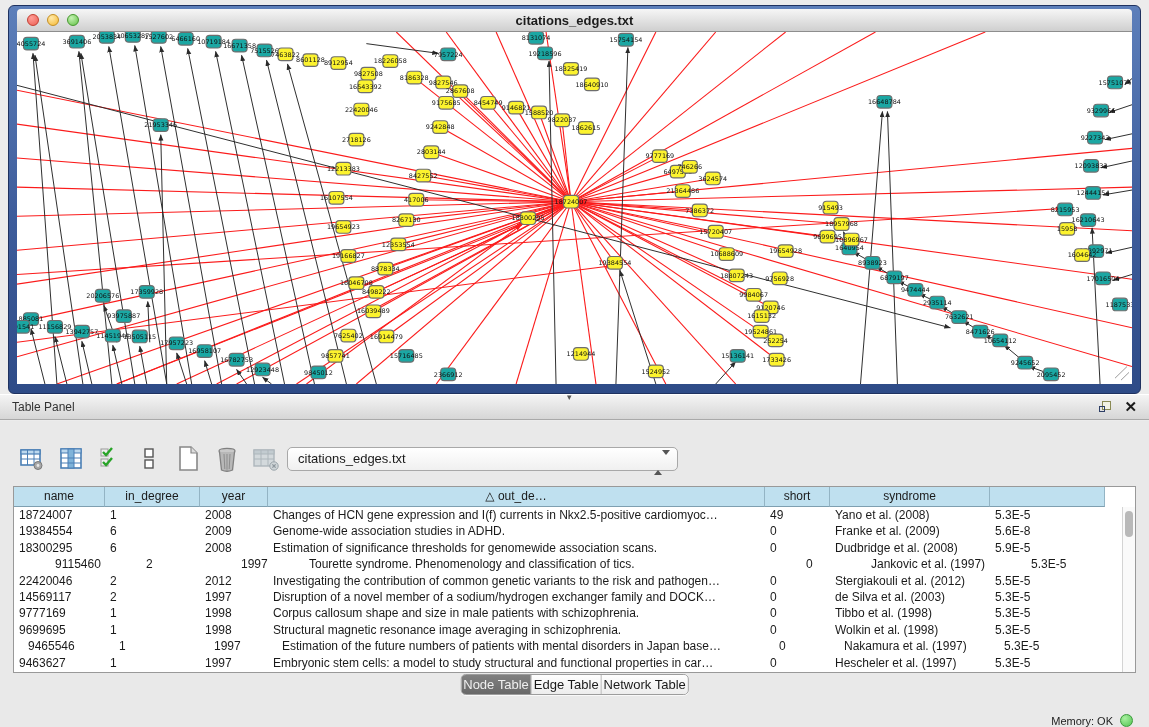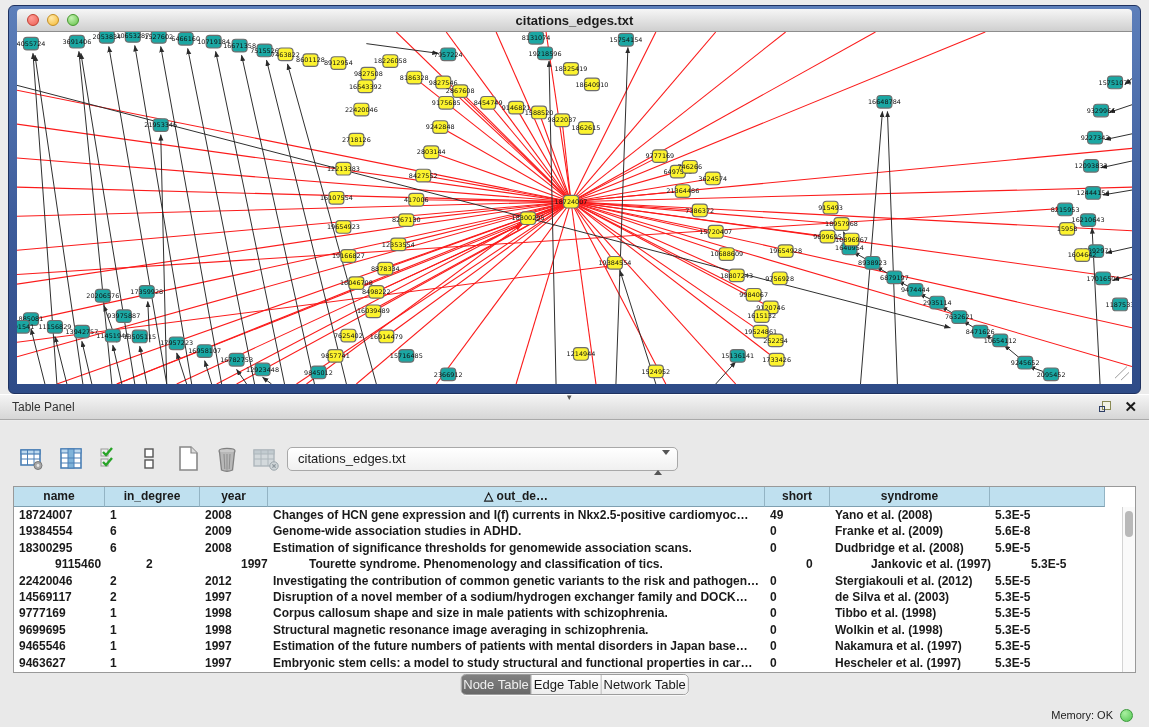--- a/index.html
+++ b/index.html
@@ -42,38 +42,38 @@
 
   .netselect { position:absolute; left:287px; top:26px; width:391px; height:24px;
     background:linear-gradient(#ffffff,#f0f0f0); border:1px solid #a8a8a8; border-radius:5px;
     font-size:13px; color:#1a1a1a; line-height:22px; padding-left:10px; }
   .netselect .arrows { position:absolute; right:7px; top:4px; }
   .netselect .arrows .up { width:0;height:0;border-left:4px solid transparent;border-right:4px solid transparent;border-bottom:5px solid #555; margin-bottom:2px;}
   .netselect .arrows .dn { width:0;height:0;border-left:4px solid transparent;border-right:4px solid transparent;border-top:5px solid #555;}
 
   .tablebox { position:absolute; left:13px; top:65px; width:1123px; height:187px;
     background:#fff; border:1px solid #999; overflow:hidden; }
-  .tgrid { display:grid;font-weight:bold; }
+  .tgrid { display:grid; }
   .th { background:#bfe0ef; border-right:1px solid #93b4c4; border-bottom:1px solid #7e9fb0;
     font-size:12px; color:#1a1a1a; text-align:center; height:20px; line-height:19px;
     overflow:hidden; white-space:nowrap; }
   .td { font-size:12px; color:#1a1a1a; height:16.4px; line-height:16.4px; padding-left:5px;
     overflow:hidden; white-space:nowrap; }
   .vscroll { position:absolute; right:0; top:20px; bottom:0; width:13px; background:#fafafa; border-left:1px solid #d4d4d4; }
   .vthumb { position:absolute; left:2px; top:4px; width:8px; height:26px; background:#b9b9b9; border-radius:5px; }
 
   .tabs { position:absolute; left:50%; transform:translateX(-50%); top:253px; display:flex;
     border:1px solid #9d9d9d; border-radius:5px; overflow:hidden; height:21px;
     box-shadow:0 1px 0 rgba(255,255,255,.7); }
   .tab { font-size:13px; padding:0 2px; line-height:20px; background:linear-gradient(#ffffff,#ededed);
     color:#1a1a1a; border-right:1px solid #b3b3b3; }
   .tab:last-child { border-right:none; }
   .tab.active { background:linear-gradient(#818181,#686868); color:#efefef; }
 
-  .statusbar { position:absolute; right:0; bottom:0; height:24px; display:flex; align-items:center; gap:7px; padding-right:16px; }
+  .statusbar { position:absolute; right:0; bottom:0; height:24px; display:flex; align-items:flex-end; gap:7px; padding-right:16px; }
   .statusbar .stext { font-size:11px; color:#222; }
   .memdot { width:13px; height:13px; border-radius:50%; background:radial-gradient(circle at 35% 30%,#a9f0a0,#52c452); border:1px solid #3a9a3a; }
 </style>
 </head>
 <body>
 
 <div class="graph-window">
   <div class="titlebar">
     <div class="lights">
       <span class="light r"></span>
@@ -620,21 +620,21 @@
         <div class="tgrid" style="grid-template-columns: 91px 95px 68px 497px 65px 160px 115px 1fr;">
           <div class="td">9699695</div>
           <div class="td">1</div>
           <div class="td">1998</div>
           <div class="td">Structural magnetic resonance image averaging in schizophrenia.</div>
           <div class="td">0</div>
           <div class="td">Wolkin et al. (1998)</div>
           <div class="td">5.3E-5</div>
           <div class="td"></div>
         </div>
-        <div class="tgrid" style="grid-template-columns: 91px 95px 68px 497px 65px 160px 115px 1fr;">
+        <div class="tgrid" style="grid-template-columns: 91px 95px 68px 497px 65px 160px 115px 1fr; padding-left: 9px;">
           <div class="td">9465546</div>
           <div class="td">1</div>
           <div class="td">1997</div>
           <div class="td">Estimation of the future numbers of patients with mental disorders in Japan base…</div>
           <div class="td">0</div>
           <div class="td">Nakamura et al. (1997)</div>
           <div class="td">5.3E-5</div>
           <div class="td"></div>
         </div>
         <div class="tgrid" style="grid-template-columns: 91px 95px 68px 497px 65px 160px 115px 1fr;">

